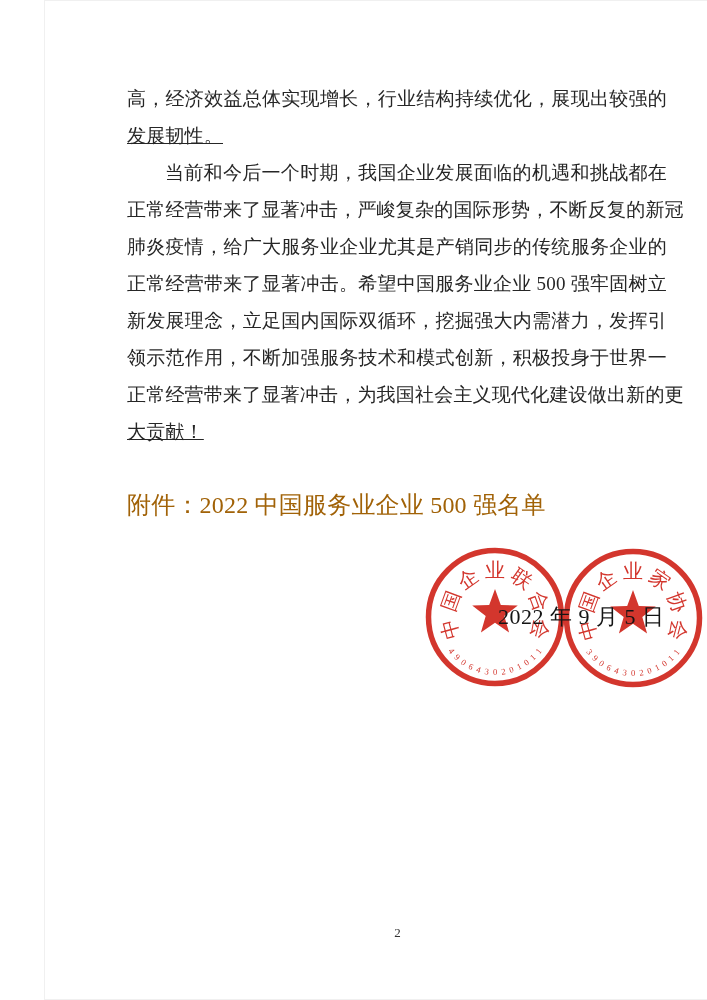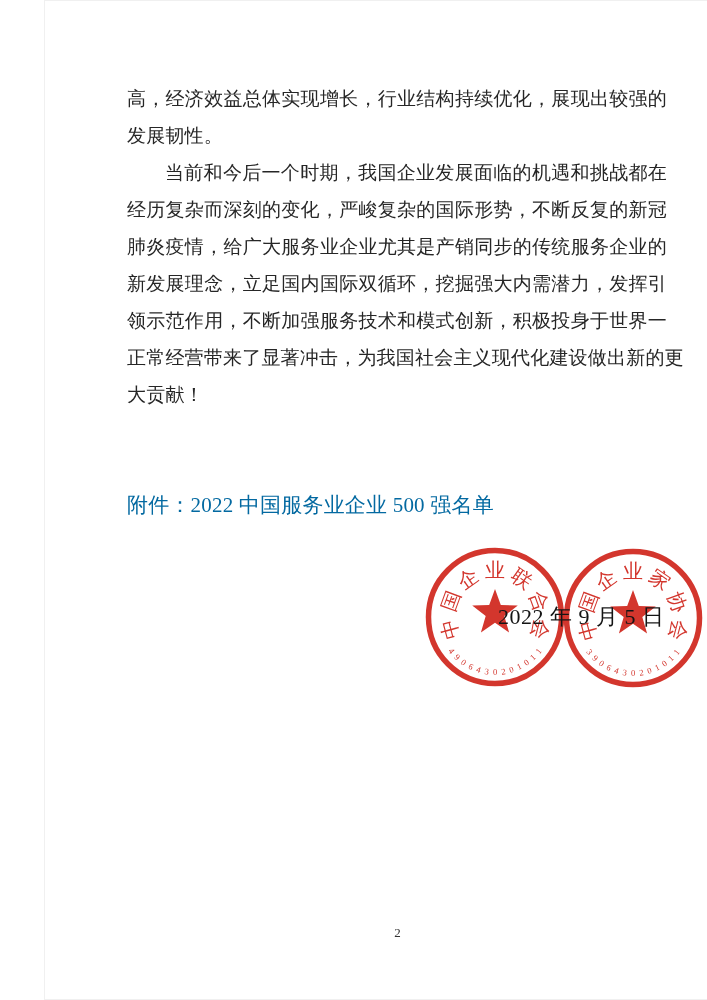--- a/index.html
+++ b/index.html
@@ -29,34 +29,35 @@
     width: 540px;
     font-size: 19px;
     line-height: 37px;
     letter-spacing: 0.2px;
     text-align: justify;
     text-align-last: justify;
     white-space: nowrap;
   }
   .line.para-end {
     text-align-last: left;
+    text-decoration: underline;
   }
   .line.indent {
     text-indent: 38px;
     font-family: Liberation Serif, serif;
   }
   .attachment {
     position: absolute;
     left: 82px;
     top: 486px;
     width: 540px;
-    font-size: 21px;
+    font-size: 24px;
     line-height: 37px;
     letter-spacing: 0.2px;
-    color: #0369a1;
+    color: #a16207;
   }
   .seal {
     position: absolute;
     width: 150px;
     height: 150px;
     z-index: 2;
   }
   .seal svg {
     width: 150px;
     height: 150px;
@@ -89,22 +90,23 @@
 </style>
 </head>
 <body>
 
 <div class="page">
 
   <div class="body-text">
     <div class="line">高，经济效益总体实现增长，行业结构持续优化，展现出较强的</div>
     <div class="line para-end">发展韧性。</div>
     <div class="line indent">当前和今后一个时期，我国企业发展面临的机遇和挑战都在</div>
-    <div class="line">经历复杂而深刻的变化，严峻复杂的国际形势，不断反复的新冠</div>
+    <div class="line">正常经营带来了显著冲击，严峻复杂的国际形势，不断反复的新冠</div>
     <div class="line">肺炎疫情，给广大服务业企业尤其是产销同步的传统服务企业的</div>
+    <div class="line">正常经营带来了显著冲击。希望中国服务业企业 500 强牢固树立</div>
     <div class="line">新发展理念，立足国内国际双循环，挖掘强大内需潜力，发挥引</div>
     <div class="line">领示范作用，不断加强服务技术和模式创新，积极投身于世界一</div>
     <div class="line">正常经营带来了显著冲击，为我国社会主义现代化建设做出新的更</div>
     <div class="line para-end">大贡献！</div>
   </div>
 
   <div class="attachment">附件：2022 中国服务业企业 500 强名单</div>
 
   <div class="seal seal-left">
     <svg viewBox="0 0 150 150">

